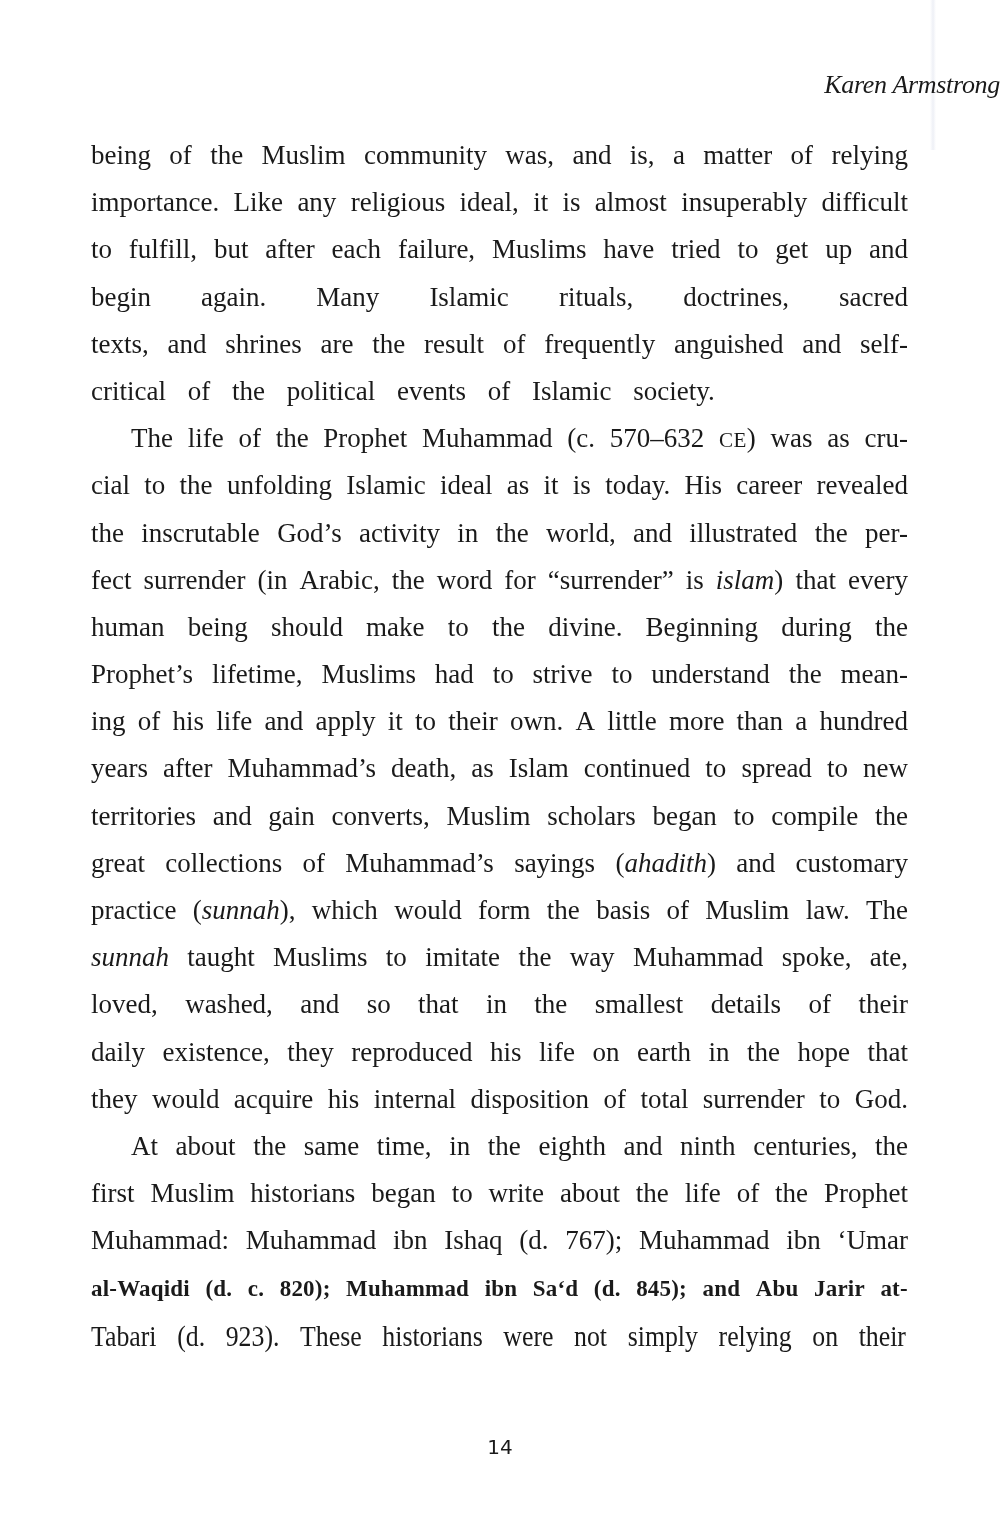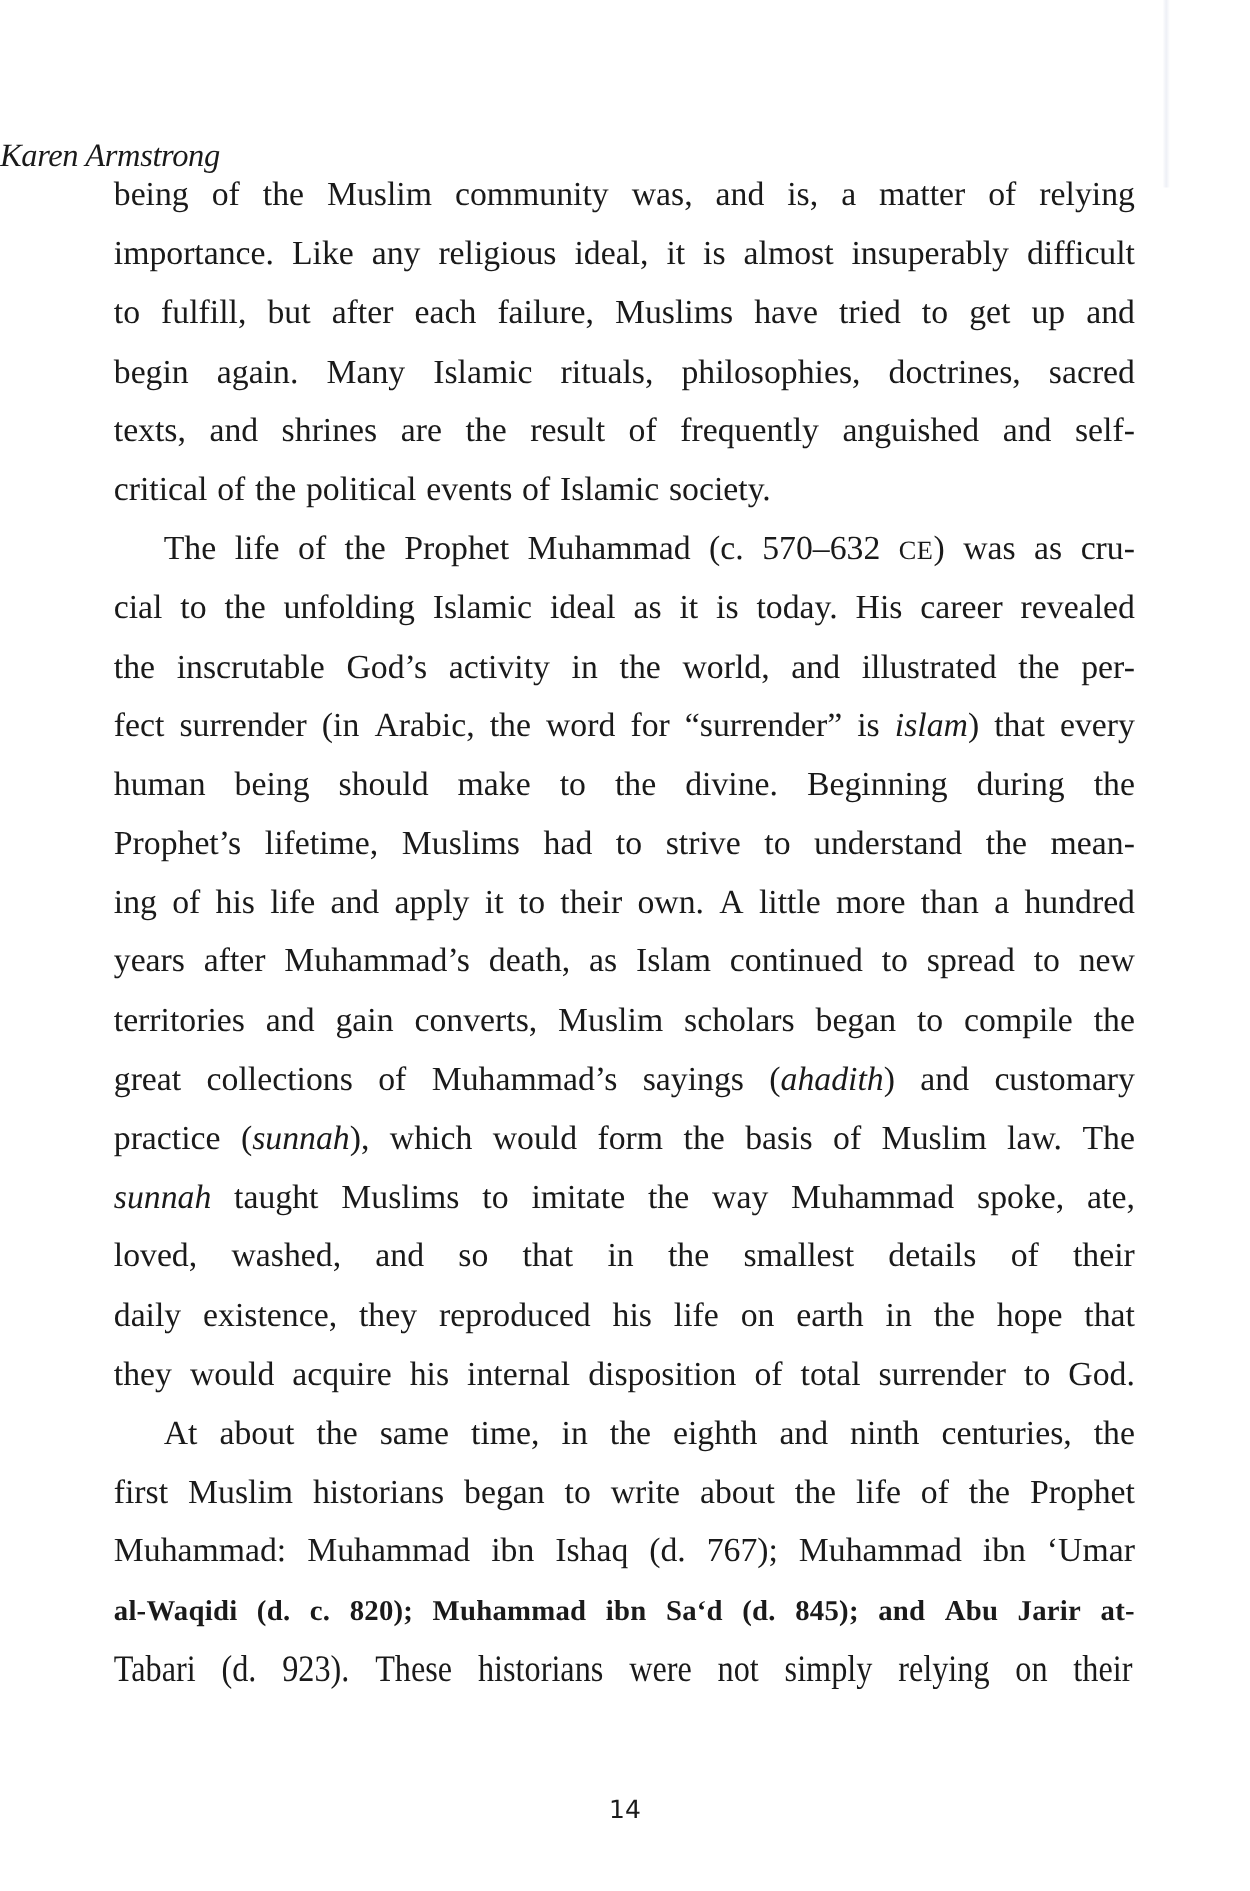--- a/index.html
+++ b/index.html
@@ -21,46 +21,45 @@
       top: 0;
       width: 6px;
       height: 150px;
       background: linear-gradient(to right, #ffffff, #eef0f6, #ffffff);
     }
     .running-head {
       position: absolute;
       top: 70px;
       left: 0;
       width: 1000px;
-      text-align: left;
+      text-align: right;
       font-style: italic;
       font-size: 26px;
       letter-spacing: -0.3px;
       color: #1a1a1a;
-      margin-top: 40px;
     }
     .text-block {
       position: absolute;
       left: 91px;
       top: 132px;
       width: 817px;
     }
     .line {
       height: 47.2px;
       line-height: 47.2px;
       font-size: 27px;
       text-align: justify;
       text-align-last: justify;
       white-space: nowrap;
       overflow: visible;
       display: flex;
       justify-content: space-between;
     }
     .line.indent { padding-left: 40px; }
-    .line.last { text-align-last: left; justify-content: flex-start; gap: 1px; }
+    .line.last { text-align-last: left; justify-content: flex-start; gap: 15px; }
     .line .w { white-space: pre; }
     .line.small { font-size: 23px; font-weight: bold; letter-spacing: 0.2px; }
     .line.condensed {
       font-size: 30px;
       transform: scaleX(0.86);
       transform-origin: left center;
       width: 116%;
     }
     em { font-style: italic; }
     .sc { font-size: 0.78em; letter-spacing: 0.5px; }
@@ -124,21 +123,20 @@
       <span class="w">get</span>
       <span class="w">up</span>
       <span class="w">and</span>
     </div>
   <div class="line">
       <span class="w">begin</span>
       <span class="w">again.</span>
       <span class="w">Many</span>
       <span class="w">Islamic</span>
       <span class="w">rituals,</span>
-      <span class="w">philosophies,</span>
       <span class="w">doctrines,</span>
       <span class="w">sacred</span>
     </div>
   <div class="line">
       <span class="w">texts,</span>
       <span class="w">and</span>
       <span class="w">shrines</span>
       <span class="w">are</span>
       <span class="w">the</span>
       <span class="w">result</span>

